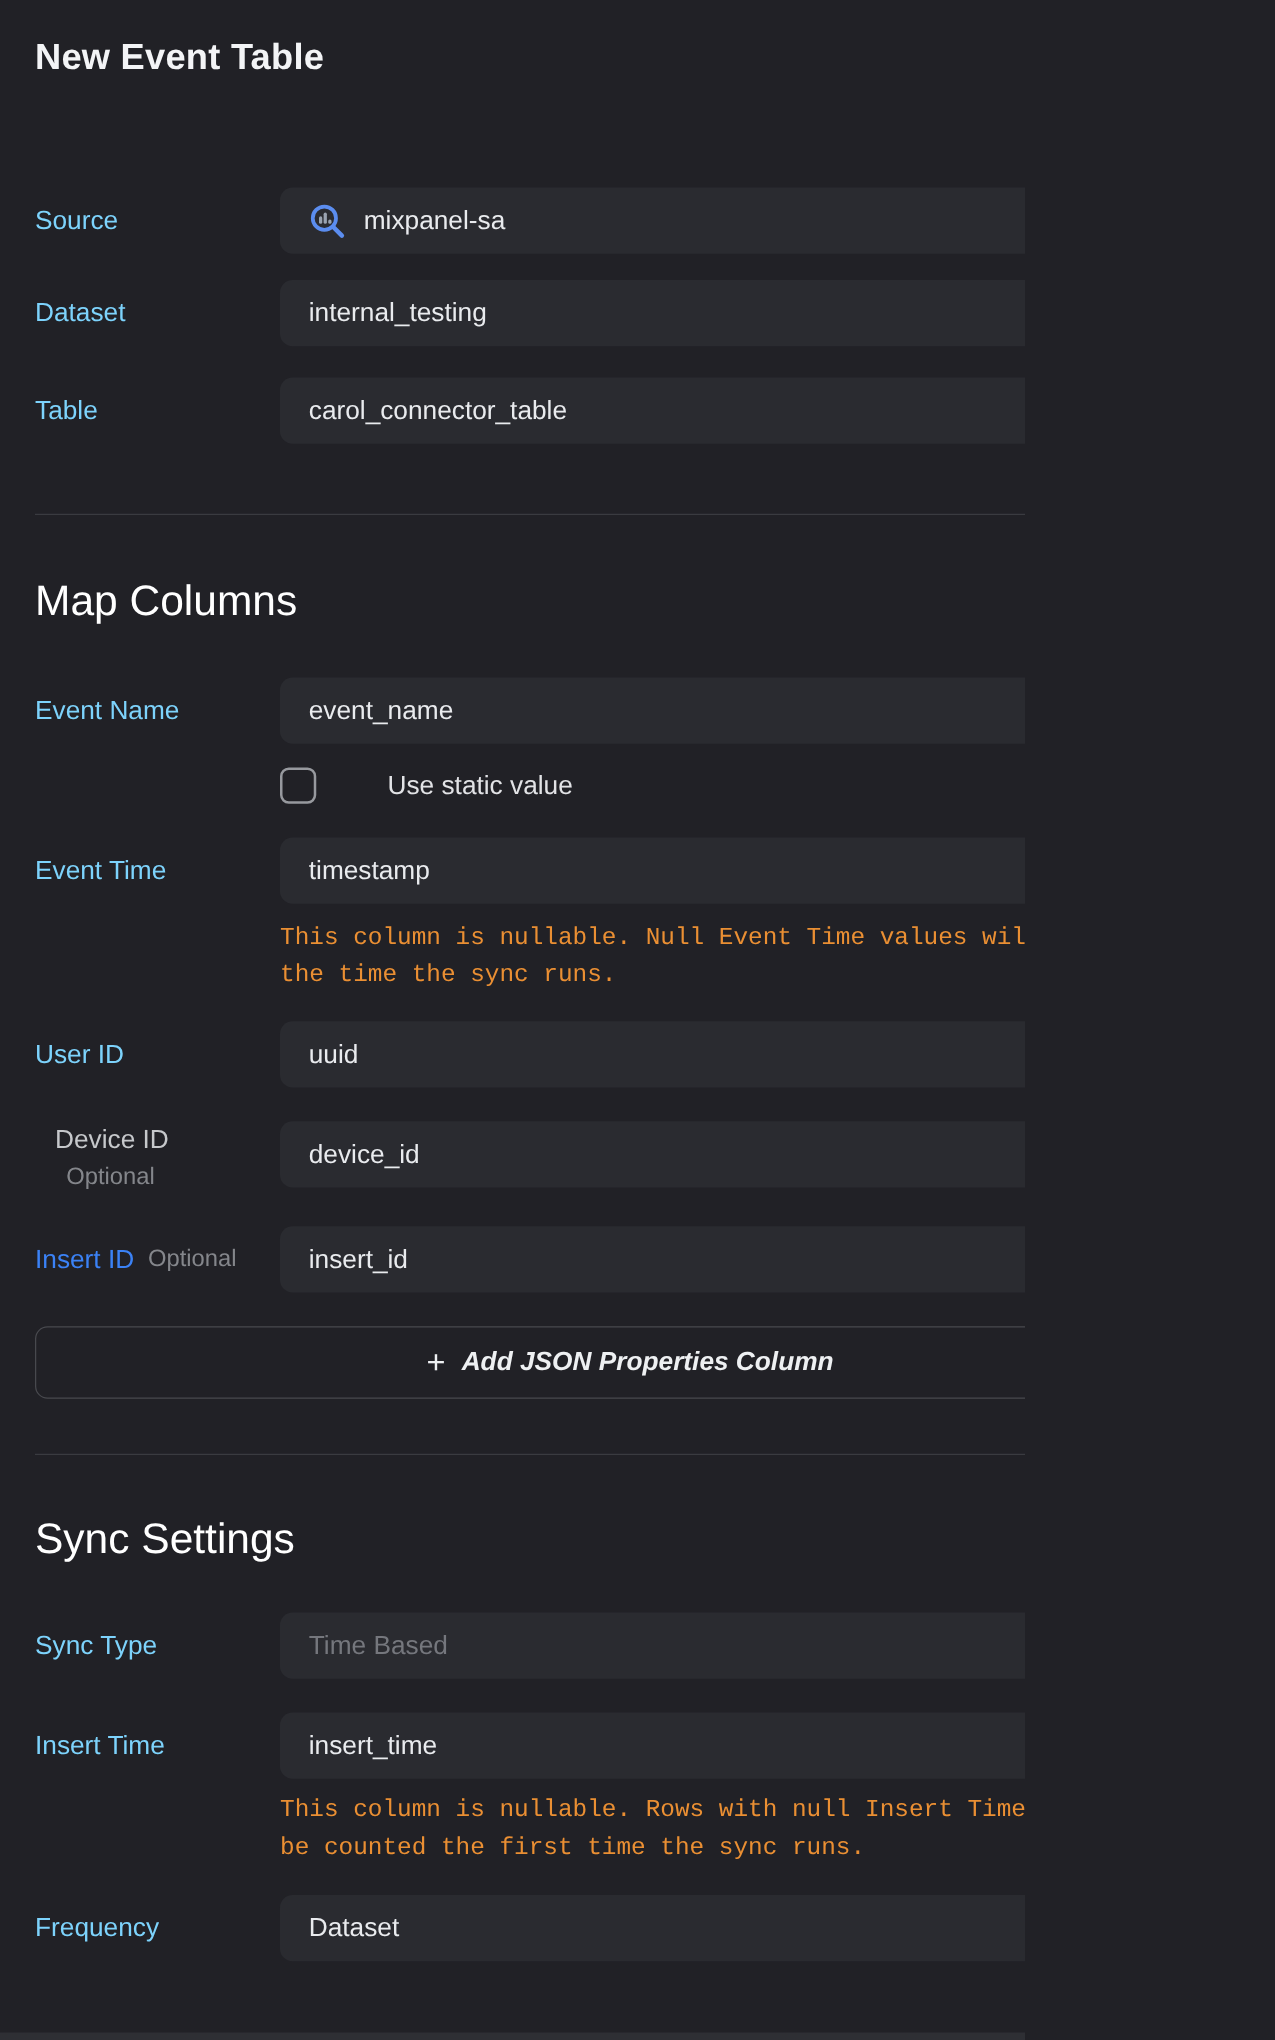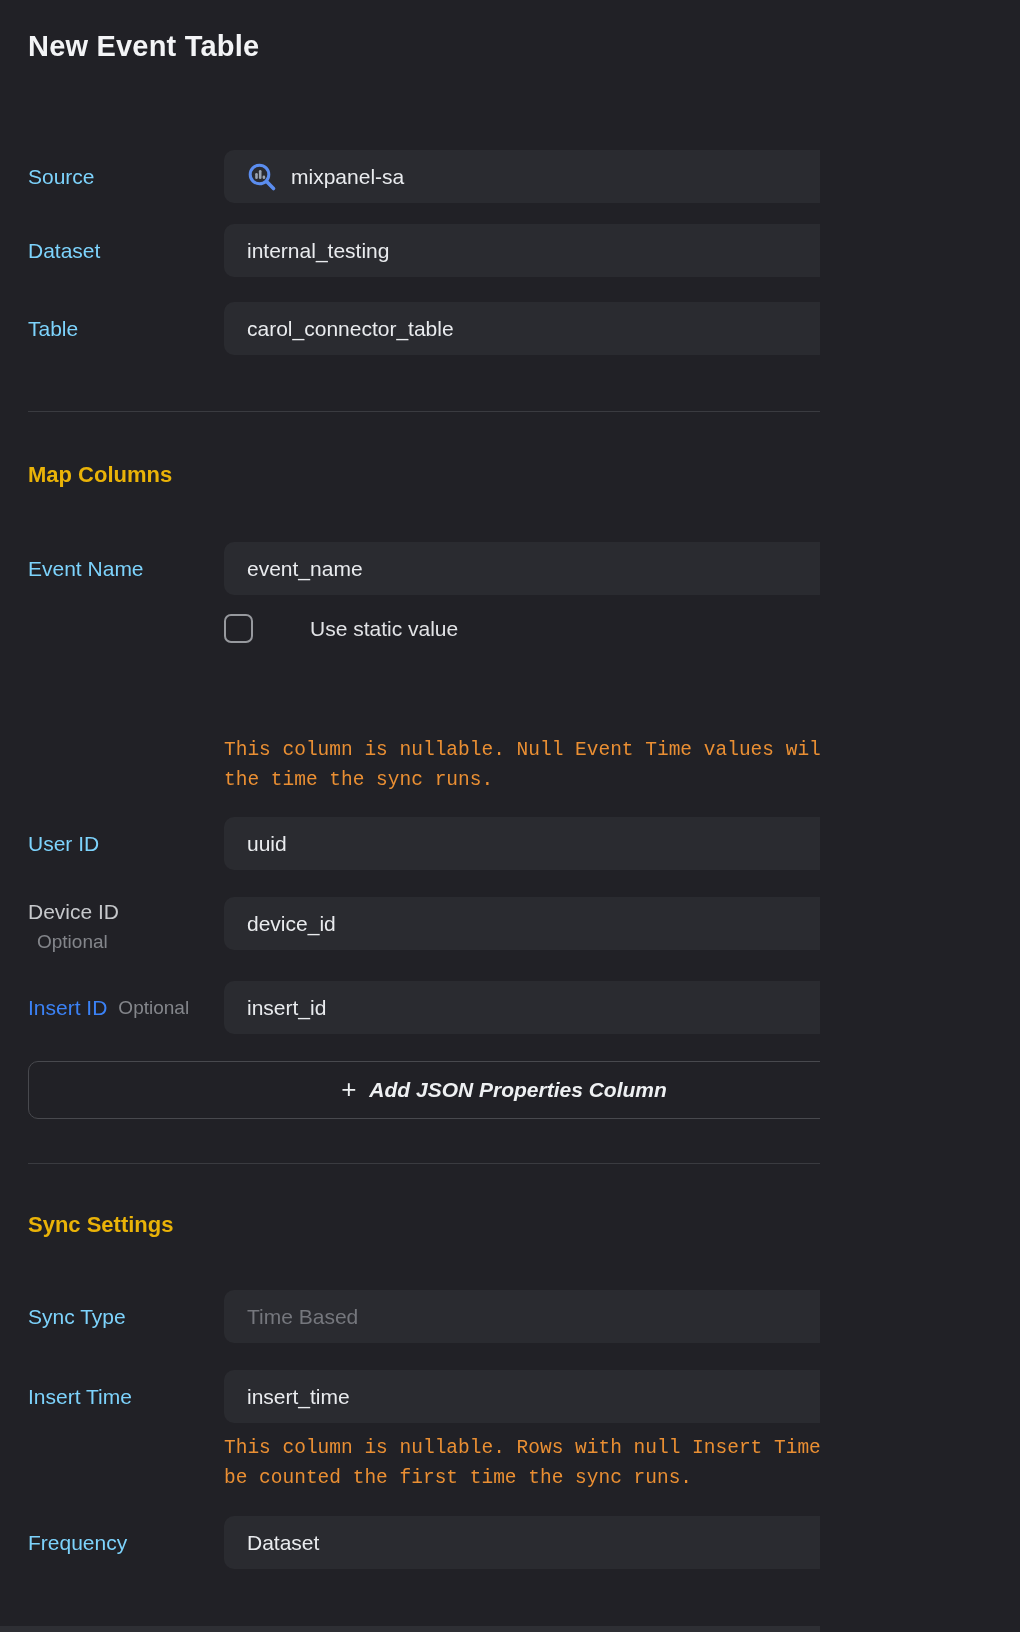--- a/index.html
+++ b/index.html
@@ -15,33 +15,33 @@
          font-size:21px;font-weight:500;color:#e9ebee;cursor:pointer;}
   .field.short{width:689px;}
   .field.disabled .value{color:#75777d;font-weight:400;}
   .valid-check{position:absolute;right:26px;top:0;height:53px;display:flex;align-items:center;
                color:#3eb875;font-size:24px;font-weight:700;}
   .remove-x{position:absolute;left:933px;top:0;height:53px;width:30px;display:flex;align-items:center;
             justify-content:center;font-size:25px;color:#eceef0;cursor:pointer;}
 
   .divider{position:absolute;left:28px;width:964px;height:1px;background:#3a3b40;}
 
-  .section-header{position:absolute;left:28px;font-size:22px;font-weight:700;color:#eab308;}
+  .section-header{position:absolute;left:28px;font-size:34px;font-weight:400;color:#ffffff;}
   .section-badge{position:absolute;left:941px;width:32px;height:32px;}
 
   .mixpanel-icon{width:30px;height:30px;margin-right:14px;flex:0 0 auto;}
 
   .checkbox-row{position:absolute;left:224px;top:614px;height:29px;display:flex;align-items:center;gap:40px;}
   .checkbox{width:29px;height:29px;border:2px solid #97999e;border-radius:7px;box-sizing:border-box;
             background:transparent;cursor:pointer;flex:0 0 auto;}
   .checkbox-label{margin-left:17px;font-size:21px;color:#e2e3e6;}
 
   .warning{position:absolute;left:224px;width:745px;font-size:19.5px;line-height:30px;color:#ea8f33;font-family:Liberation Mono, monospace;}
 
-  .stacked-label{position:absolute;left:28px;top:2px;}
+  .stacked-label{position:absolute;left:44px;top:2px;}
   .stacked-label .main{font-size:21px;color:#c6c8cb;line-height:26px;}
   .stacked-label .sub{font-size:19px;color:#84868b;line-height:24px;padding-left:9px;margin-top:5px;}
   .inline-label{position:absolute;left:28px;top:0;height:53px;display:flex;align-items:center;gap:11px;}
   .inline-label .main{font-size:21px;color:#3b82f6;font-weight:500;}
   .inline-label .sub{font-size:19px;color:#84868b;}
 
   .add-btn{position:absolute;left:28px;top:1061px;width:950px;height:56px;border:1px solid #48494e;
            border-radius:10px;background:transparent;display:flex;align-items:center;justify-content:center;
            gap:13px;cursor:pointer;}
   .add-btn .plus{font-size:26px;font-weight:400;color:#eef0f2;margin-top:-2px;}
@@ -100,20 +100,26 @@
     <div class="field">
       <span class="value">event_name</span>
     </div>
   </div>
 
   <div class="checkbox-row">
     <div class="checkbox"></div>
     <span class="checkbox-label">Use static value</span>
   </div>
 
+  <div class="row" style="top:670px;">
+    <div class="row-label">Event Time</div>
+    <div class="field">
+      <span class="value">timestamp</span>
+    </div>
+  </div>
   <div class="warning" style="top:735px;">This column is nullable. Null Event Time values will be cast to the time the sync runs.</div>
 
   <div class="row" style="top:817px;">
     <div class="row-label">User ID</div>
     <div class="field">
       <span class="value">uuid</span>
     </div>
   </div>
 
   <div class="row" style="top:897px;">

